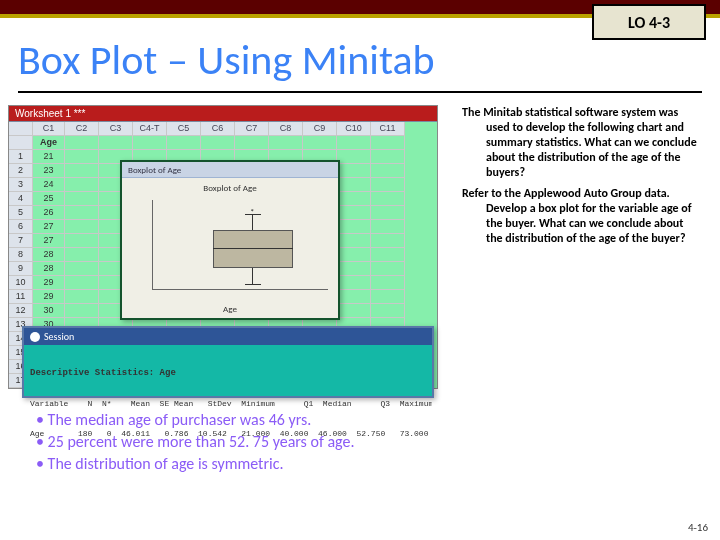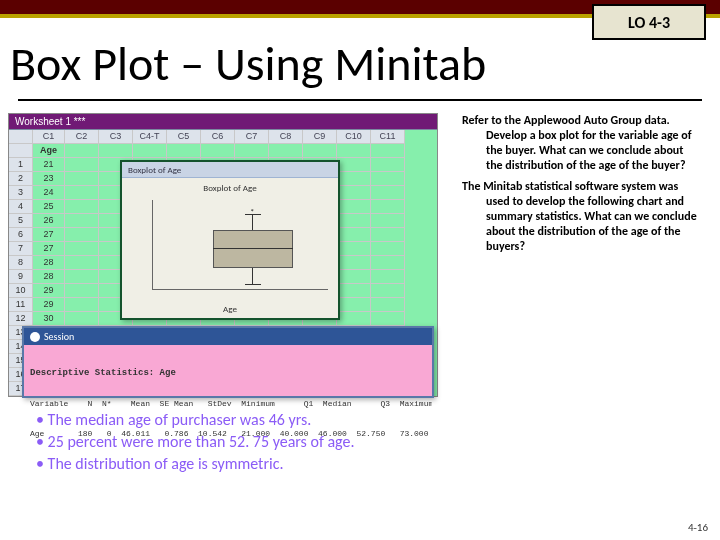--- a/index.html
+++ b/index.html
@@ -24,24 +24,24 @@
     height: 36px;
     background: #e7e4d0;
     border: 2px solid #000;
     display: flex;
     align-items: center;
     justify-content: center;
     font-weight: bold;
     font-size: 16px;
   }
   .title {
-    font-size: 48px;
+    font-size: 42px;
     font-weight: 400;
-    margin: 16px 18px 6px 10px;
-    color: #000000;
+    margin: 16px 18px 6px 18px;
+    color: #3b82f6;
   }
   .title-rule {
     height: 2px;
     background: #000;
     margin: 0 18px 12px 18px;
   }
   .content {
     display: flex;
     padding: 0 8px;
     gap: 8px;
@@ -63,21 +63,21 @@
   }
 
   
   .minitab {
     width: 430px;
     border: 1px solid #888;
     background: #d0d9e6;
     font-family: Tahoma, Arial, sans-serif;
   }
   .ws-title {
-    background: #701a75;
+    background: #b91c1c;
     color: #fff;
     font-size: 10px;
     padding: 2px 6px;
     border-bottom: 1px solid #7a8aa0;
   }
   .ws-grid {
     display: grid;
     grid-template-columns: 24px 32px repeat(10, 34px);
     font-size: 9px;
     color: #333;
@@ -186,21 +186,21 @@
     color: #333;
   }
 
   .session-window {
     position: absolute;
     top: 326px;
     left: 22px;
     width: 412px;
     height: 72px;
     border: 2px solid #5978a8;
-    background: #f9a8d4;
+    background: #14b8a6;
     box-shadow: 2px 2px 5px rgba(0,0,0,0.3);
   }
   .sess-title {
     background: #2e5597;
     color: #fff;
     font-size: 10px;
     padding: 2px 6px;
     display: flex;
     align-items: center;
     gap: 4px;
@@ -479,22 +479,22 @@
           <div></div>
           <div></div>
           <div></div>
           <div></div>
           <div></div>
           <div></div>
         </div>
     </div>
   </div>
   <div class="right">
+    <div class="para">The Minitab statistical software system was used to develop the following chart and summary statistics. What can we conclude about the distribution of the age of the buyers?</div>
     <div class="para">Refer to the Applewood Auto Group data. Develop a box plot for the variable age of the buyer. What can we conclude about the distribution of the age of the buyer?</div>
-    <div class="para">The Minitab statistical software system was used to develop the following chart and summary statistics. What can we conclude about the distribution of the age of the buyers?</div>
   </div>
 </div>
 
 <div class="plot-window">
   <div class="plot-title">Boxplot of Age</div>
   <div class="plot-area">
     <div class="plot-caption">Boxplot of Age</div>
     <div class="axis">
       <span class="outlier">*</span>
       <div class="wcap-top"></div>

